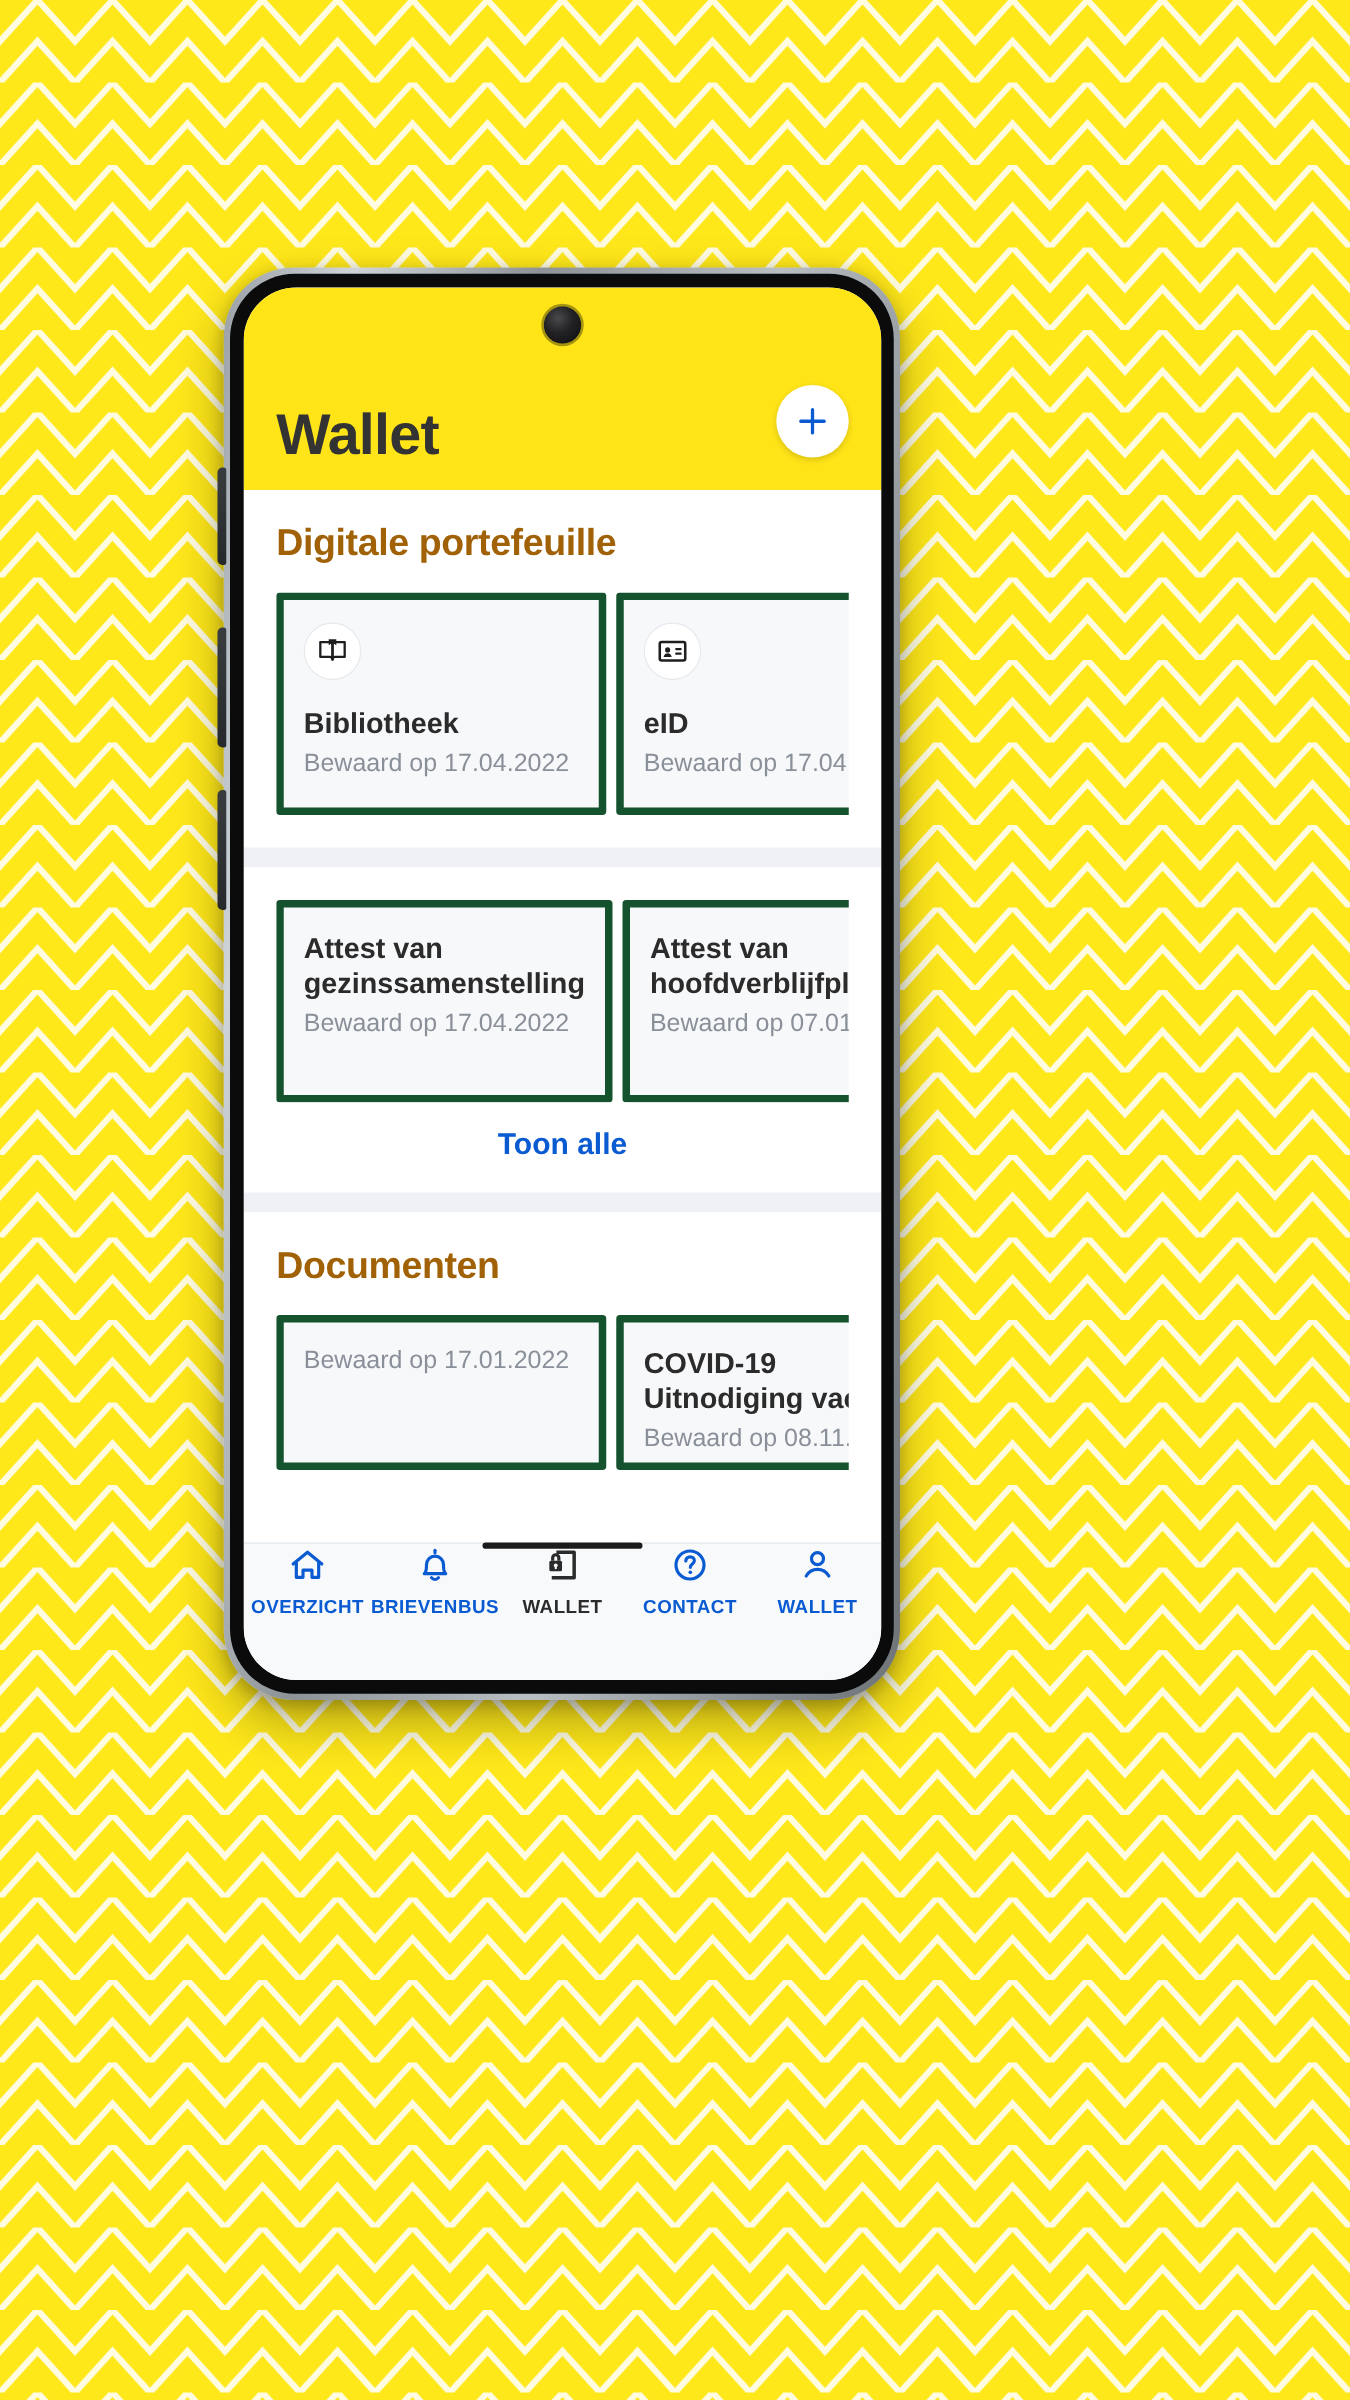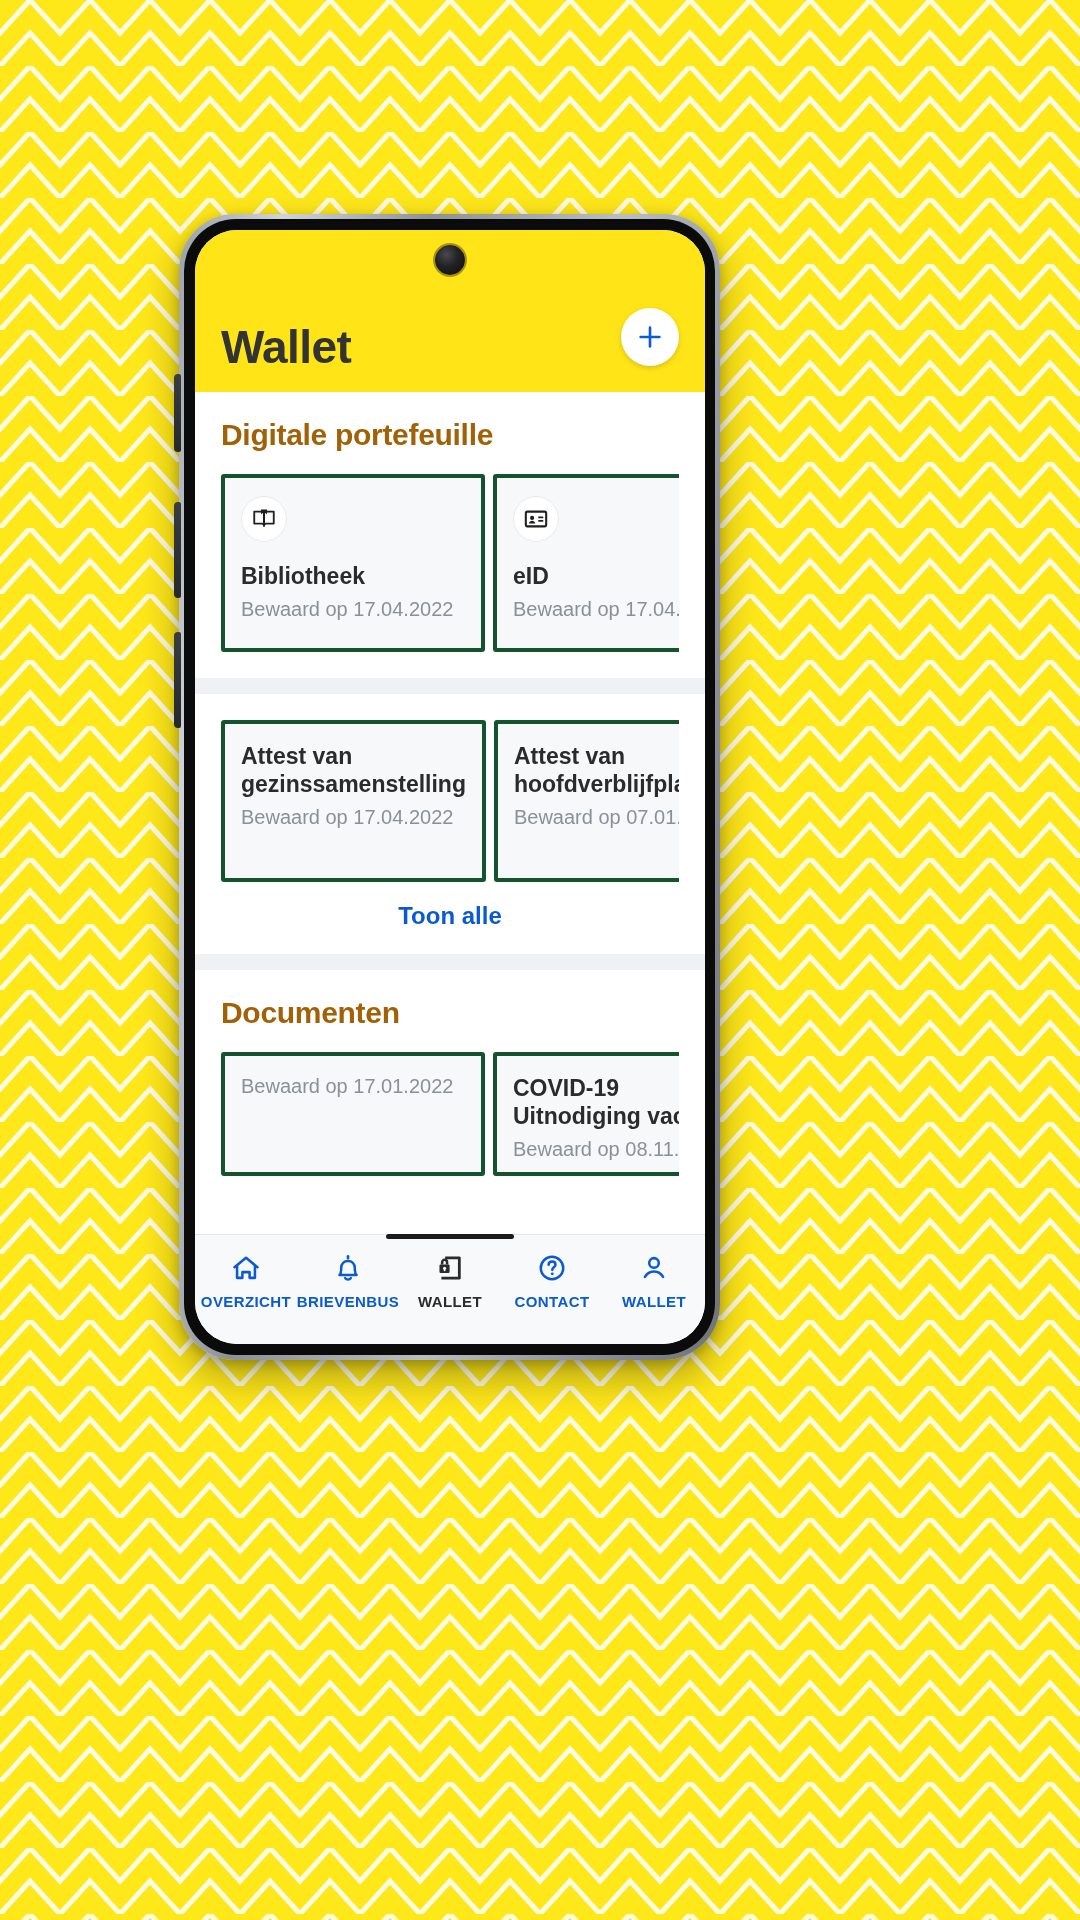--- a/index.html
+++ b/index.html
@@ -152,21 +152,21 @@
     flex: 0 0 16px;
   }
 
   .card-row {
     display: flex;
     gap: 8px;
     overflow: hidden;
   }
   .card {
     background: #f7f8fa;
-    border: 4px solid #14532d;
+    border: 6px solid #14532d;
     border-radius: 3px;
     padding: 18px 16px 16px 16px;
     flex: 0 0 264px;
     min-height: 0;
   }
   .card.tall { height: 162px; }
   .card.wallet-card { height: 178px; }
   .card.doc-card { height: 124px; }
 
   .card-icon {
@@ -211,21 +211,21 @@
 
   
   #bottom-nav {
     flex: 0 0 110px;
     height: 110px;
     background: #f7f9fb;
     border-top: 1px solid #e4e8ec;
     display: flex;
     align-items: flex-start;
     justify-content: space-around;
-    padding-top: 16px;
+    padding-top: 0;
     position: relative;
   }
   .nav-item {
     display: flex;
     flex-direction: column;
     align-items: center;
     gap: 8px;
     width: 20%;
     cursor: pointer;
   }

